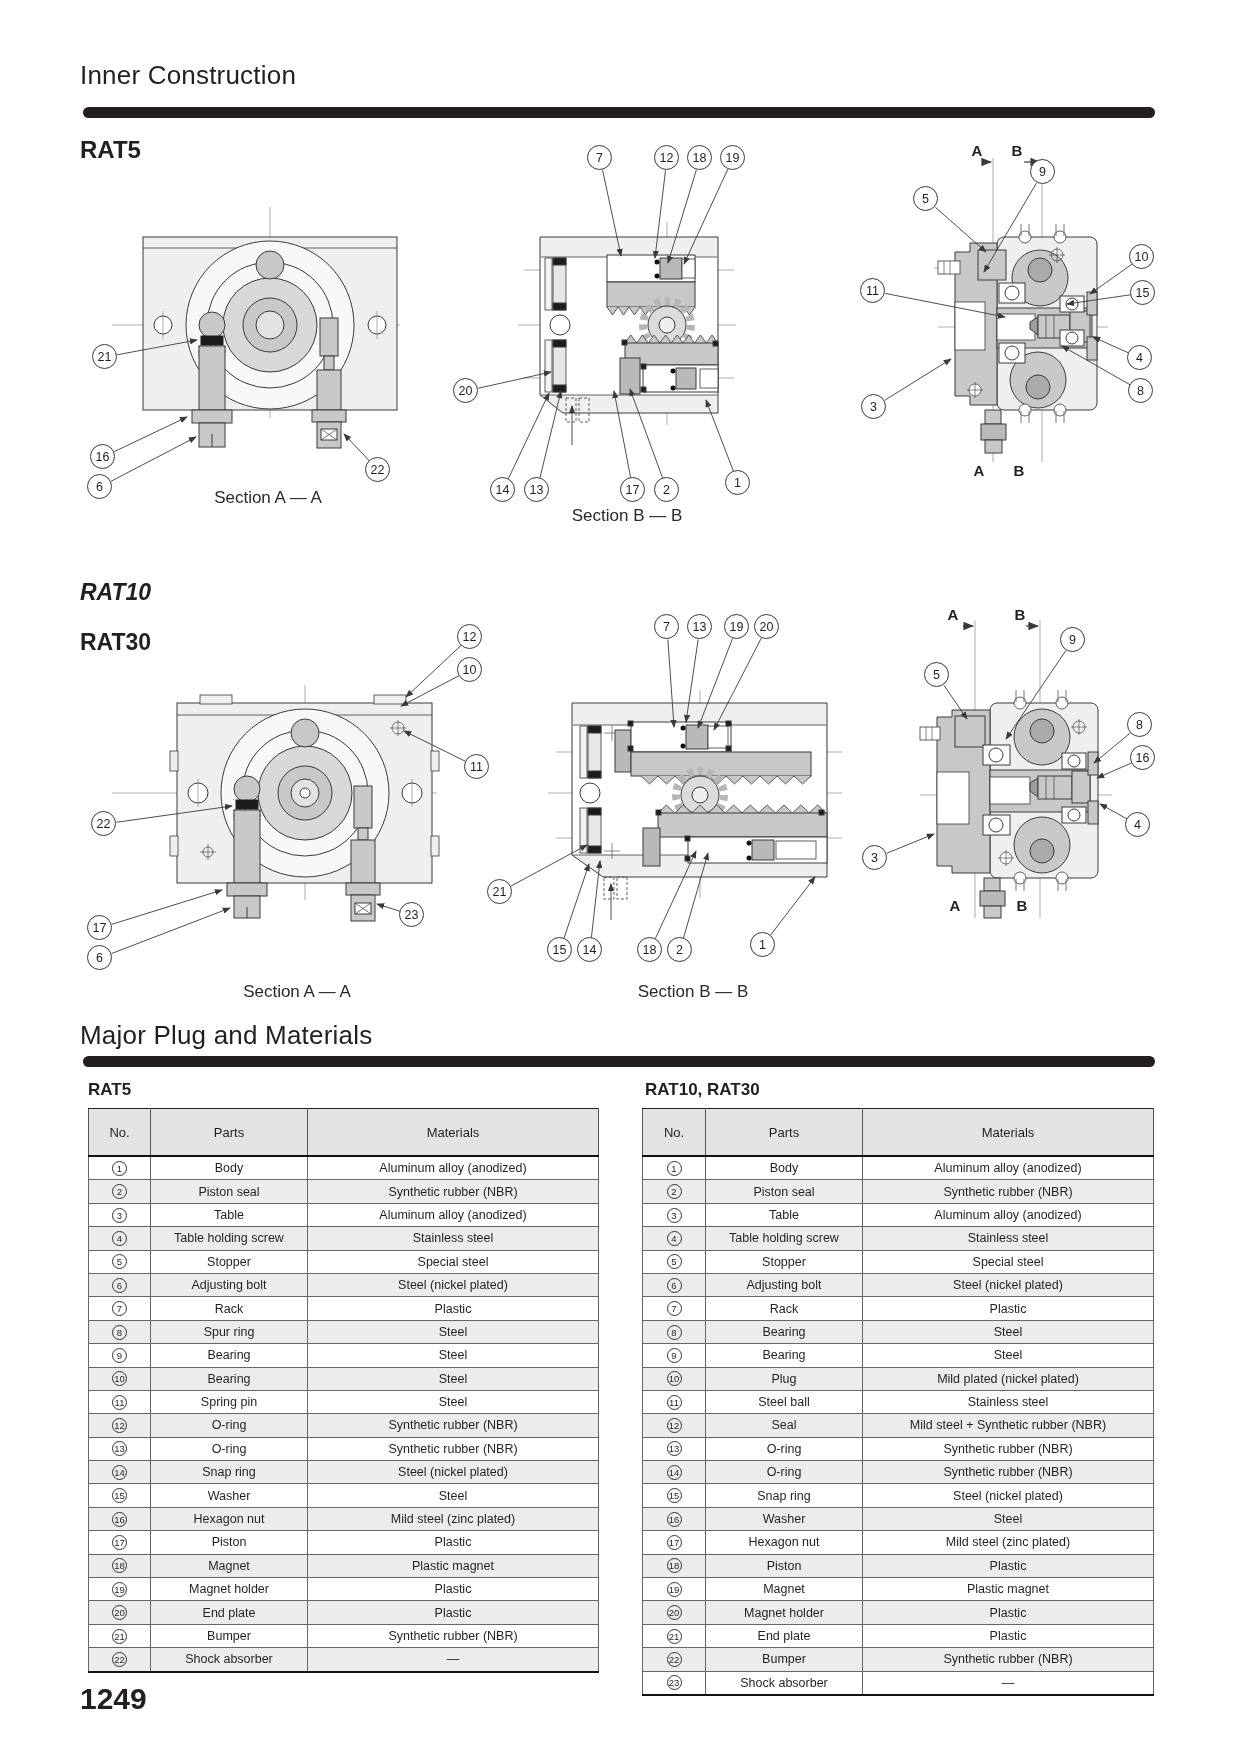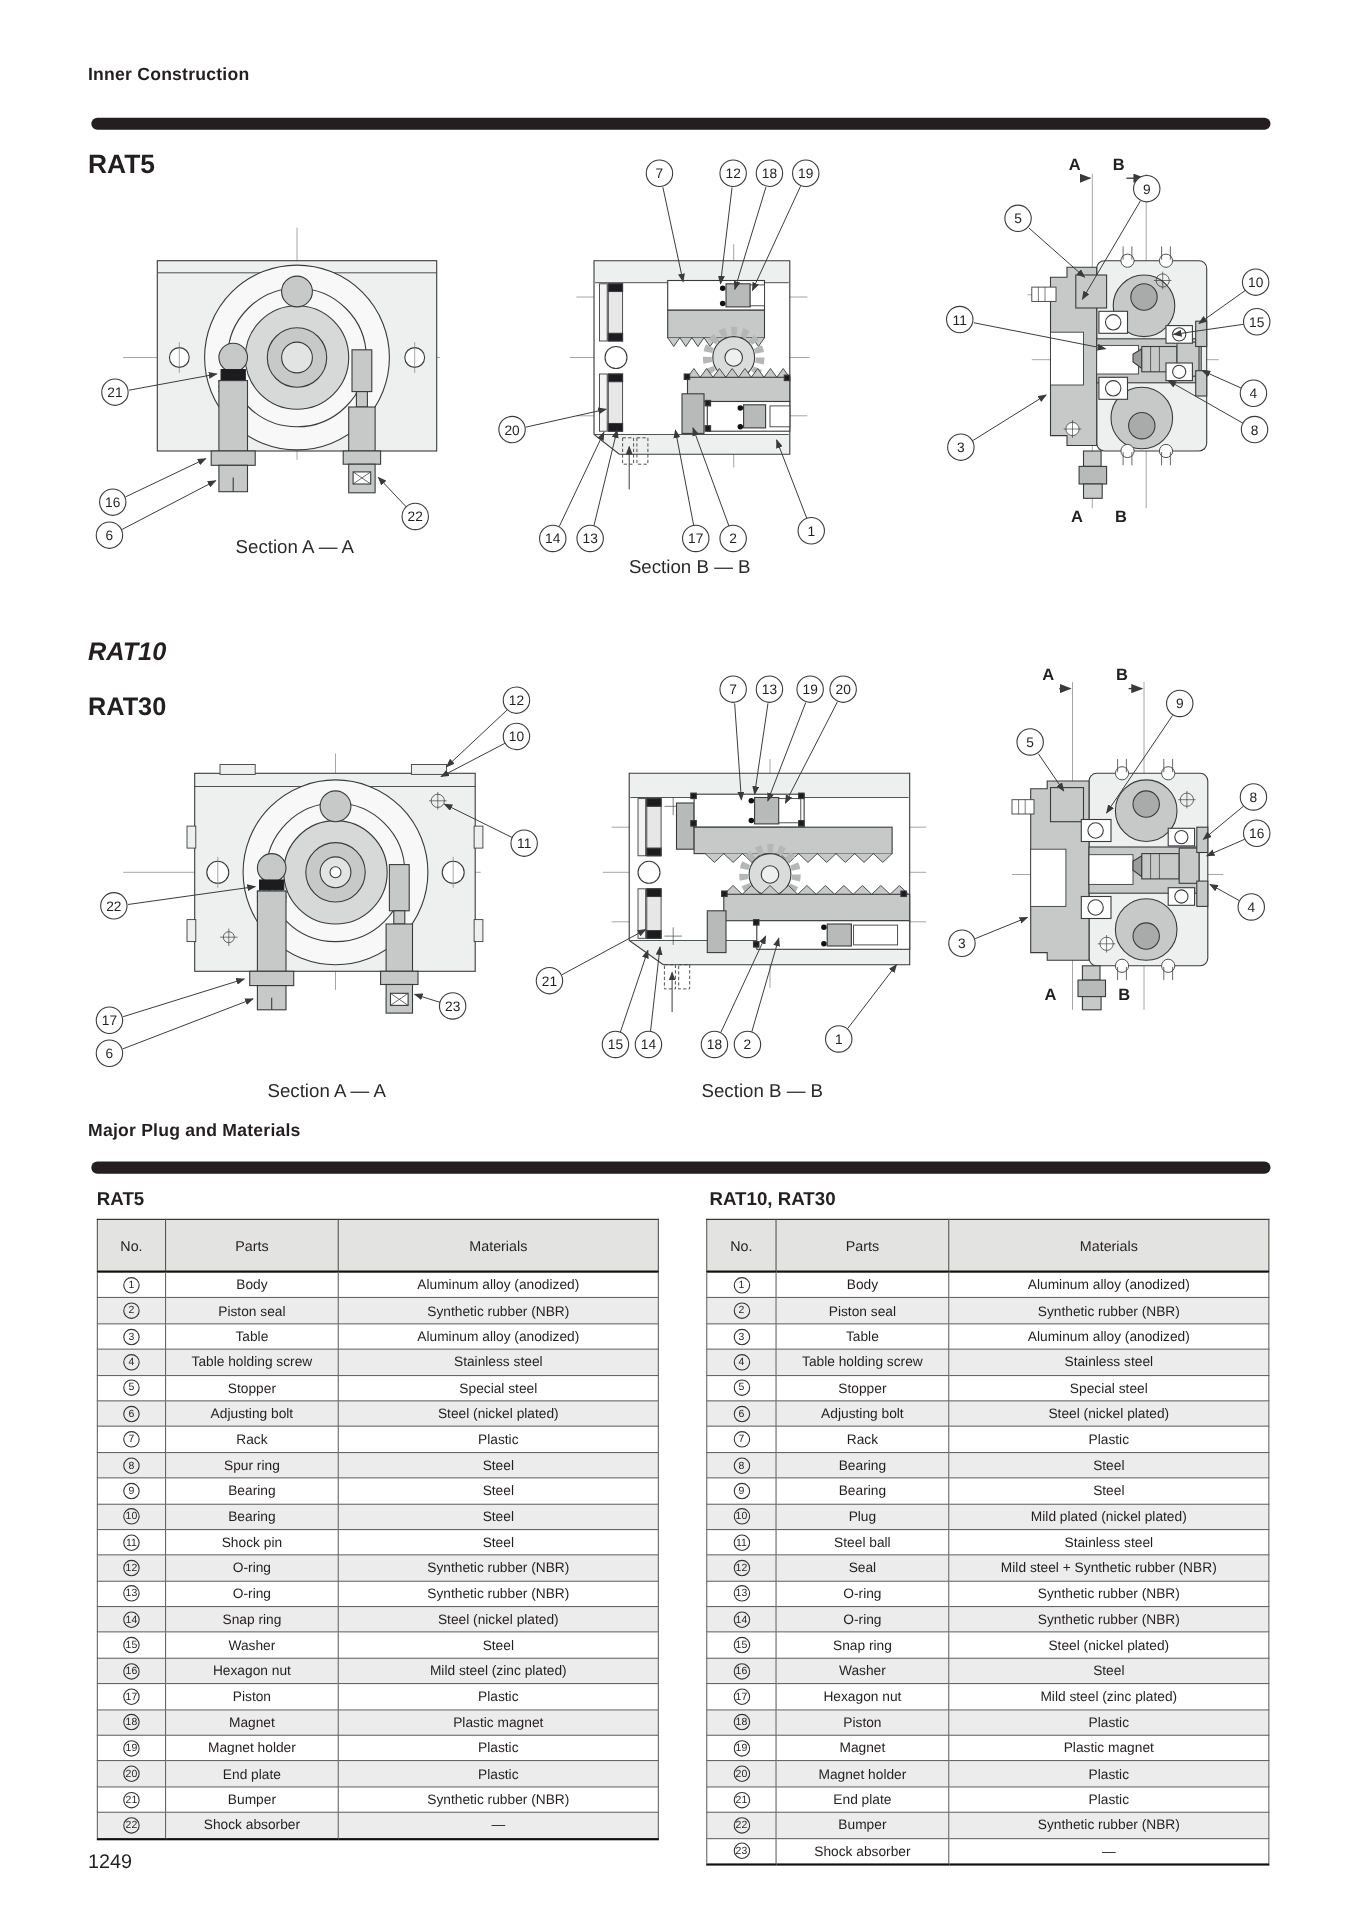--- a/index.html
+++ b/index.html
@@ -1,24 +1,24 @@
 <!DOCTYPE html>
 <html><head>
 <meta charset="utf-8">
 <style>
   html,body{margin:0;padding:0;background:#fff;}
   #stage{position:relative;width:1240px;height:1754px;background:#fff;overflow:hidden;
          font-family:"Liberation Sans",sans-serif;color:#231f20;}
-  .h-main{position:absolute;font-size:16px;font-weight:bold;letter-spacing:.2px;}
+  .h-main{position:absolute;font-size:26px;font-weight:normal;letter-spacing:.2px;}
   .bar{position:absolute;height:11px;background:#231f20;border-radius:6px;}
   .h-model{position:absolute;font-size:24px;font-weight:bold;}
   .h-model2{position:absolute;font-size:23px;font-weight:bold;line-height:27px;}
   .caption{position:absolute;transform:translateX(-50%);font-size:17px;color:#2a2a2a;white-space:nowrap;}
   .tbl-title{position:absolute;font-size:17px;font-weight:bold;}
-  .pgnum{position:absolute;font-size:18px;}
+  .pgnum{position:absolute;font-size:30px;font-weight:bold;}
   svg.layer{position:absolute;left:0;top:0;z-index:1;}
   svg#leaders{position:absolute;left:0;top:0;z-index:4;pointer-events:none;}
   .callout{position:absolute;width:25px;height:25px;margin:-13px 0 0 -13px;border:1.3px solid #3a3a3c;
            border-radius:50%;background:#fff;font-size:12.5px;display:flex;align-items:center;
            justify-content:center;z-index:5;box-sizing:border-box;}
   .ab{position:absolute;transform:translate(-50%,-50%);font-size:15px;font-weight:bold;z-index:5;}
   table.parts{position:absolute;border-collapse:collapse;table-layout:fixed;z-index:6;background:#fff;}
   table.parts th{border:1px solid #555;border-top:1.6px solid #222;border-bottom:2.6px solid #111;
         background:#e3e3e2;font-weight:normal;font-size:13px;height:22px;padding:12px;}
   table.parts td{border:1px solid #666;font-size:12.5px;height:22.4px;text-align:center;padding:0 2px;
@@ -494,21 +494,21 @@
           <td>Bearing</td>
           <td>Steel</td>
         </tr>
         <tr>
           <td><span class="circ">10</span></td>
           <td>Bearing</td>
           <td>Steel</td>
         </tr>
         <tr>
           <td><span class="circ">11</span></td>
-          <td>Shock pin</td>
+          <td>Spring pin</td>
           <td>Steel</td>
         </tr>
         <tr>
           <td><span class="circ">12</span></td>
           <td>O-ring</td>
           <td>Synthetic rubber (NBR)</td>
         </tr>
         <tr>
           <td><span class="circ">13</span></td>
           <td>O-ring</td>

